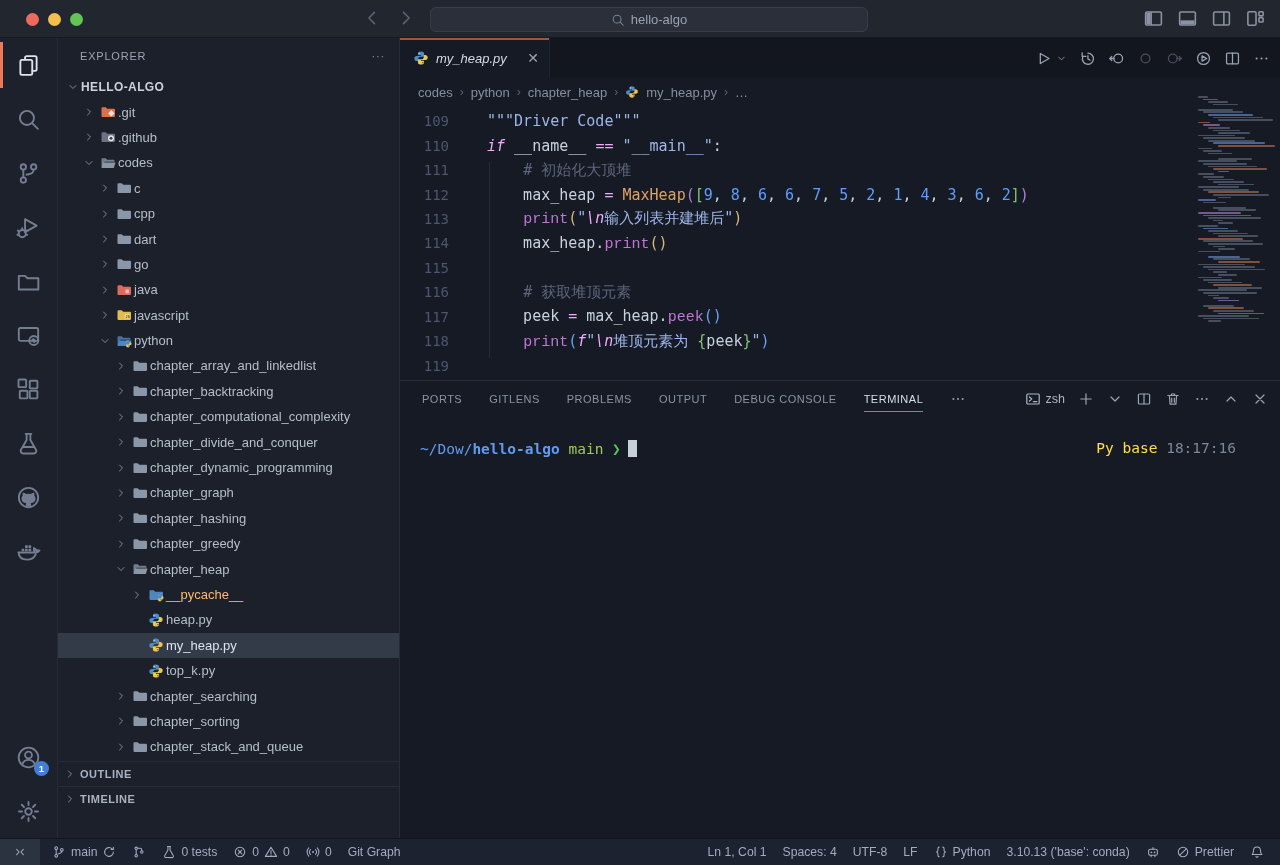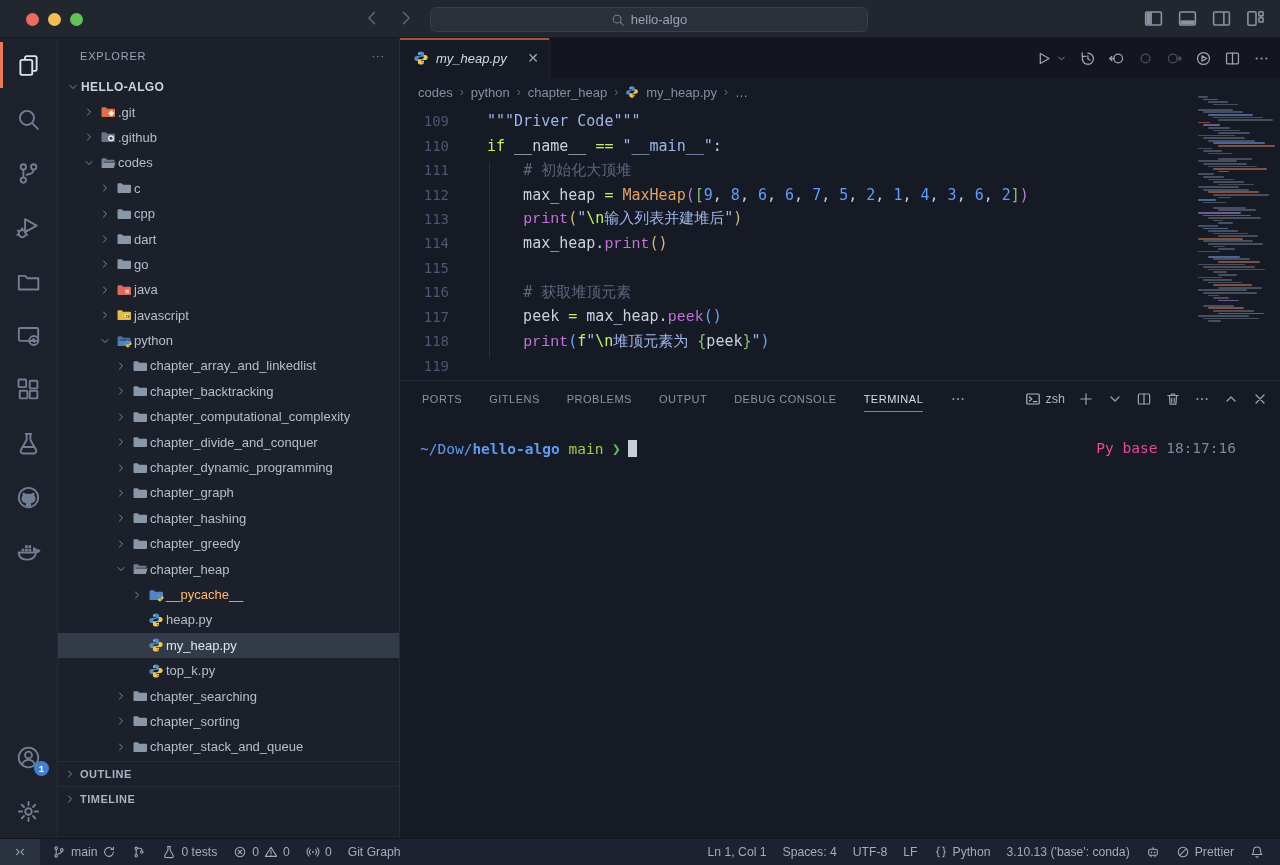--- a/index.html
+++ b/index.html
@@ -64,41 +64,41 @@
   .ed-actions .ic-sm{width:11px;height:11px;margin-left:-8px;}
   .breadcrumbs{position:absolute;left:0;top:40px;width:100%;height:28px;display:flex;align-items:center;gap:7px;padding-left:18px;font-size:13px;color:#848ea0;}
   .breadcrumbs .sep{color:#5a6374;font-size:12px;}
   .breadcrumbs .ticon svg{width:14px;height:14px;display:block;}
 
   .code{position:absolute;left:0;top:68px;right:84px;bottom:458px;padding-top:3px;font-family:var(--mono);font-size:15px;overflow:hidden;}
   .cl{display:flex;height:24.45px;align-items:center;}
   .cl-num{width:49px;text-align:right;color:#4c5670;flex:none;font-size:14px;}
   .cl-text{padding-left:38px;white-space:pre;}
   .guide{position:absolute;left:89px;top:124px;width:1px;height:196px;background:#262c39;}
-  .tok-s{color:#9db6ea;} .tok-k{color:#bef264;} .tok-f{color:#dfa163;} .tok-m{color:#c175d6;font-family:Liberation Mono, monospace;}
+  .tok-s{color:#9db6ea;} .tok-k{color:#f0abfc;font-style:italic;} .tok-f{color:#dfa163;} .tok-m{color:#c175d6;font-family:Liberation Mono, monospace;}
   .tok-n{color:#5f9efa;} .tok-c{color:#5b667c;} .tok-p{color:#c9d1de;}
   .tok-g{color:#d5b778;} .tok-v{color:#b07fd8;} .tok-e{color:#84c077;} .tok-b{color:#6aa1f0;}
 
   .minimap{position:absolute;right:2px;top:58px;width:80px;height:240px;}
   .mm-line{border-radius:1px;}
 
   
   .panel{position:absolute;left:0;top:342px;width:100%;height:458px;border-top:1px solid var(--border);background:var(--bg-editor);}
   .panel-tabs{height:35px;display:flex;align-items:center;gap:27px;padding-left:22px;font-size:11px;letter-spacing:.5px;color:#8b94a4;}
   .ptab{position:relative;height:35px;display:flex;align-items:center;cursor:pointer;}
   .ptab.active{color:#d8dee8;}
   .ptab.active::after{content:"";position:absolute;left:0;right:0;bottom:4px;height:1.5px;background:#c5704e;}
   .ptab-more{color:#9aa3b3;display:flex;align-items:center;}
   .panel-actions{position:absolute;right:12px;top:0;height:35px;display:flex;align-items:center;gap:13px;color:#9aa3b3;}
   .panel-actions .shell{display:flex;align-items:center;gap:5px;font-size:12.5px;color:#aeb6c4;}
   .terminal{padding:24px 0 0 20px;font-family:var(--mono);font-size:14.5px;position:relative;}
   .t-path{color:#5f9bf0;} .t-repo{color:#5f9bf0;font-weight:bold;} .t-branch{color:#9fca56;} .t-arrow{color:#57c558;font-weight:bold;}
   .t-cursor{display:inline-block;width:9px;height:17px;background:#c8cfd9;vertical-align:text-bottom;margin-left:7px;}
   .t-right{position:absolute;right:44px;top:24px;}
-  .t-venv{color:#ec4899;margin-top:12px;} .t-time{color:#7e8798;}
+  .t-venv{color:#fde047;margin-top:12px;} .t-time{color:#7e8798;}
 
   
   .statusbar{position:absolute;left:0;top:838px;width:1280px;height:27px;background:var(--bg-status);border-top:1px solid #12151b;display:flex;align-items:stretch;font-size:12.2px;color:#a3acbd;}
   .sb-item{display:flex;align-items:center;gap:5px;padding:0 8px;cursor:pointer;white-space:nowrap;}
   .sb-item .ic{width:14px;height:14px;}
   .sb-item.boxed{background:#2b3240;padding:0 13px;margin-right:4px;}
   .sb-left{display:flex;}
   .sb-right{display:flex;margin-left:auto;padding-right:8px;}
 </style>
 </head>

